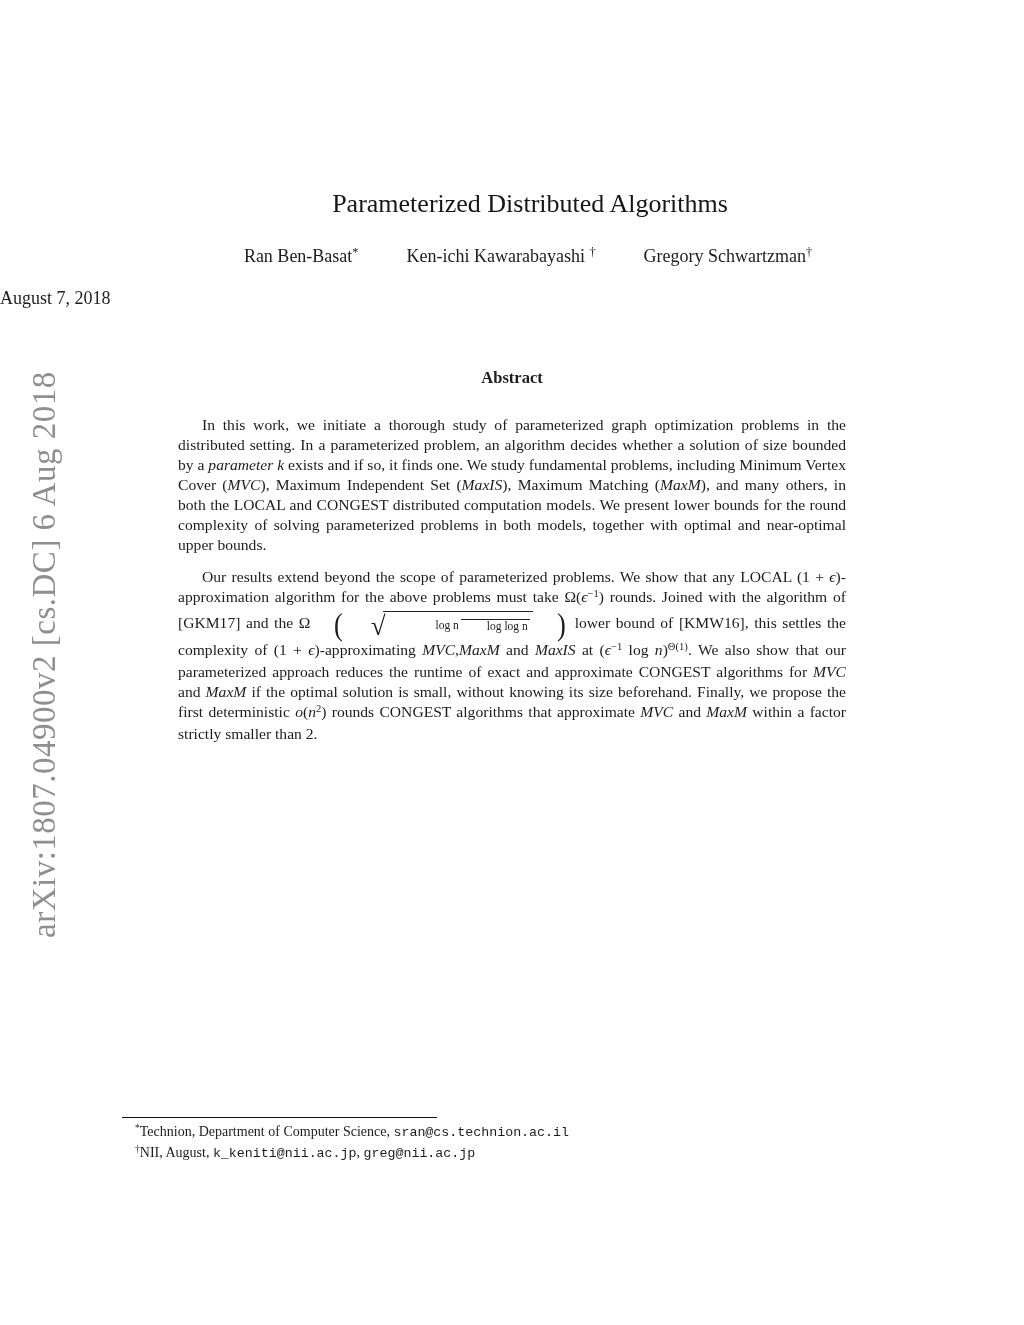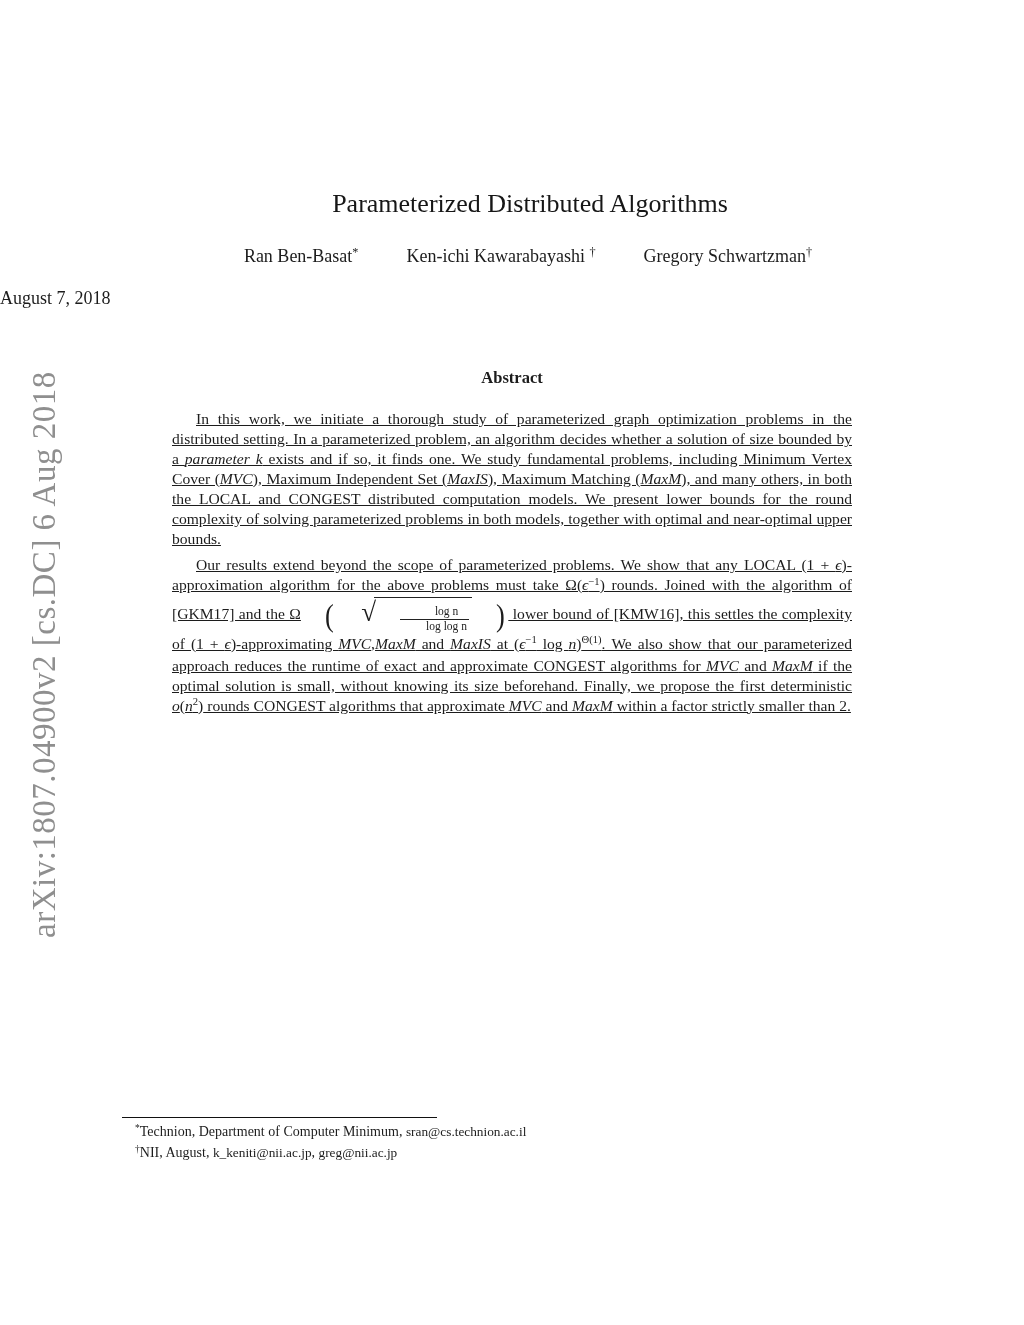--- a/index.html
+++ b/index.html
@@ -71,33 +71,33 @@
 
   .abstract-body {
     position: absolute;
     top: 403px;
     left: 166px;
     width: 692px;
     font-size: 15.6px;
     line-height: 20px;
     text-align: justify;
   }
-  .abstract-body p { margin: 6px; text-indent: 24px; text-decoration: underline; }
+  .abstract-body p { margin: 12px; text-indent: 24px; }
 
   .i    { font-style: italic; }
   .sup  { font-size: 68%; position: relative; top: -0.5em; }
-  .mono { font-family: Liberation Serif, serif; font-size: 95%; }
+  .mono { font-family: Liberation Mono, monospace; font-size: 95%; }
 
   
   .math { display: inline-flex; align-items: center; vertical-align: middle; margin: 0 1px; }
   .bigp { font-size: 31px; font-weight: 400; line-height: 1; transform: scaleX(0.85); }
   .sqrt { display: inline-flex; align-items: flex-start; margin: 0 1px; }
   .rad  { font-size: 27px; line-height: 1; margin-right: -2px; transform: translateY(2px); }
   .radicand { border-top: 1.4px solid #222; padding: 2px 3px 0 2px; }
-  .frac { display: inline-flex; flex-direction: column; align-items: center; font-size: 11.5px; line-height: 1.2; }
+  .frac { display: inline-flex; flex-direction: row; align-items: center; font-size: 11.5px; line-height: 1.2; }
   .frac .den { border-top: 1px solid #222; padding: 0 2px; }
   .frac .num { padding: 0 2px; }
 
   .footnote-rule {
     position: absolute;
     left: 122px;
     top: 1117px;
     width: 315px;
     height: 1.3px;
     background: #111;
@@ -142,17 +142,17 @@
                 <span class="den">log log n</span>
               </span></span>
           </span>
           <span class="bigp">)</span>
         </span><span><span> lower bound of [KMW16], this settles the complexity of (1 + </span><span class="i">ϵ</span><span>)-approximating </span><span class="i">MVC</span><span>,</span><span class="i">MaxM</span><span> and </span><span class="i">MaxIS</span><span> at (</span><span class="i">ϵ</span><span class="sup">−1</span><span> log </span><span class="i">n</span><span>)</span><span class="sup">Θ(1)</span><span>. We also show that our parameterized approach reduces the runtime of exact and approximate CONGEST algorithms for </span><span class="i">MVC</span><span> and </span><span class="i">MaxM</span><span> if the optimal solution is small, without knowing its size beforehand. Finally, we propose the first deterministic </span><span class="i">o</span><span>(</span><span class="i">n</span><span class="sup">2</span><span>)</span><span> rounds CONGEST algorithms that approximate </span><span class="i">MVC</span><span> and </span><span class="i">MaxM</span><span> within a factor strictly smaller than 2.</span></span></p>
   </div>
 
   <div class="footnote-rule"></div>
 
   <div class="footnotes">
-    <p><span class="sup">*</span><span>Technion, Department of Computer Minimum, </span><span class="mono">sran@cs.technion.ac.il</span></p>
+    <p><span class="sup">*</span><span>Technion, Department of Computer Science, </span><span class="mono">sran@cs.technion.ac.il</span></p>
     <p><span class="sup">†</span><span>NII, August, </span><span class="mono">k_keniti@nii.ac.jp</span><span>, </span><span class="mono">greg@nii.ac.jp</span></p>
   </div>
 
 </div>
 
 </body></html>

